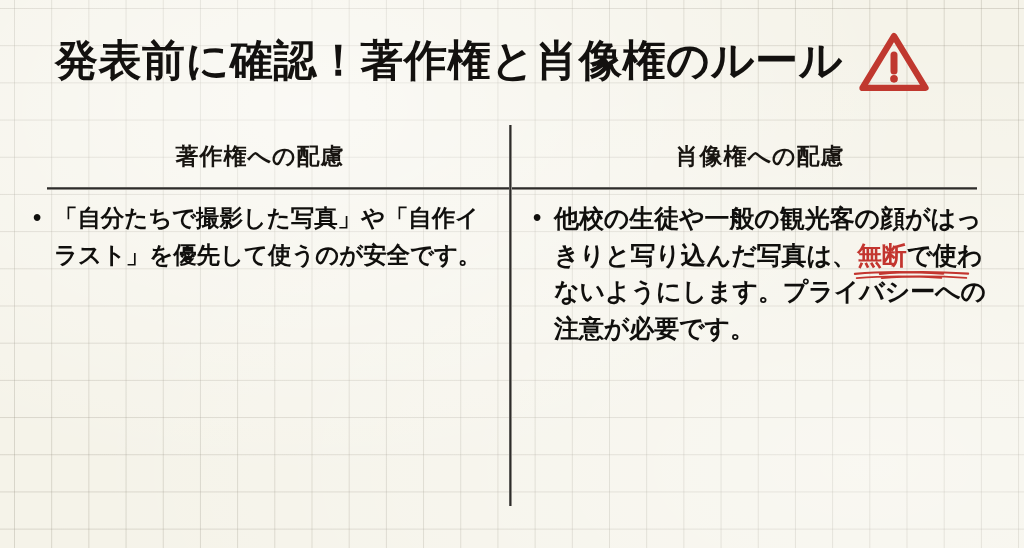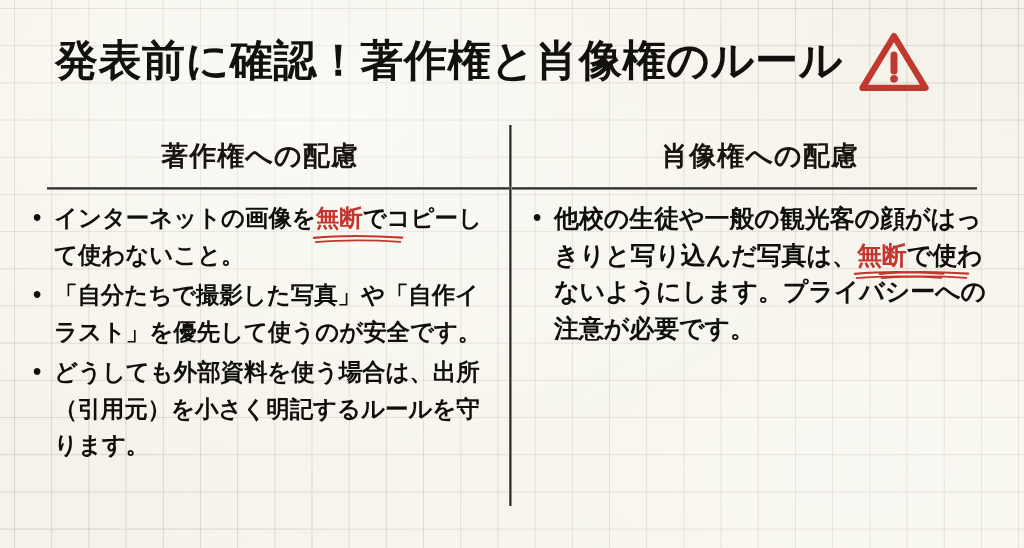--- a/index.html
+++ b/index.html
@@ -79,21 +79,21 @@
   }
   #col-left  { left: 28px; }
   #col-right { left: 528px; }
 
   .col-head {
     height: 64px;
     display: flex;
     align-items: center;
     justify-content: center;
     font-family: Liberation Serif, serif;
-    font-size: 27px;
+    font-size: 23px;
     font-weight: 700;
     color: #181511;
     letter-spacing: 1px;
   }
 
   
   #head-rule {
     position: absolute;
     left: 47px;
     top: 187px;
@@ -174,26 +174,21 @@
   </div>
 
   <div id="head-rule"></div>
   <div id="col-divider"></div>
 
   <div id="columns">
 
     <div class="col" id="col-left">
       <div class="col-head">著作権への配慮</div>
       <ul class="bullets" id="bullets-left">
-          <li><span>インターネットの画像を</span><span class="mark"><span>無断</span><svg class="ul" viewBox="0 0 100 10" preserveAspectRatio="none">
-                <path d="M1 3.2 C 28 0.6, 70 1.0, 99 3.0" fill="none" stroke="#c3352f" stroke-width="2.4" stroke-linecap="round"></path>
-                <path d="M3 8.0 C 32 5.4, 68 5.8, 97 7.6" fill="none" stroke="#c3352f" stroke-width="2.0" stroke-linecap="round"></path>
-              </svg></span><span>でコピーして使わないこと。</span></li>
           <li><span>「自分たちで撮影した写真」や「自作イラスト」を優先して使うのが安全です。</span></li>
-          <li><span>どうしても外部資料を使う場合は、出所（引用元）を小さく明記するルールを守ります。</span></li>
         </ul>
     </div>
 
     <div class="col" id="col-right">
       <div class="col-head">肖像権への配慮</div>
       <ul class="bullets" id="bullets-right">
           <li><span>他校の生徒や一般の観光客の顔がはっきりと写り込んだ写真は、</span><span class="mark"><span>無</span><svg class="ul" viewBox="0 0 100 10" preserveAspectRatio="none">
                 <path d="M1 3.2 C 28 0.6, 70 1.0, 99 3.0" fill="none" stroke="#c3352f" stroke-width="2.4" stroke-linecap="round"></path>
                 <path d="M3 8.0 C 32 5.4, 68 5.8, 97 7.6" fill="none" stroke="#c3352f" stroke-width="2.0" stroke-linecap="round"></path>
               </svg></span><span class="mark"><span>断</span><svg class="ul" viewBox="0 0 100 10" preserveAspectRatio="none">

